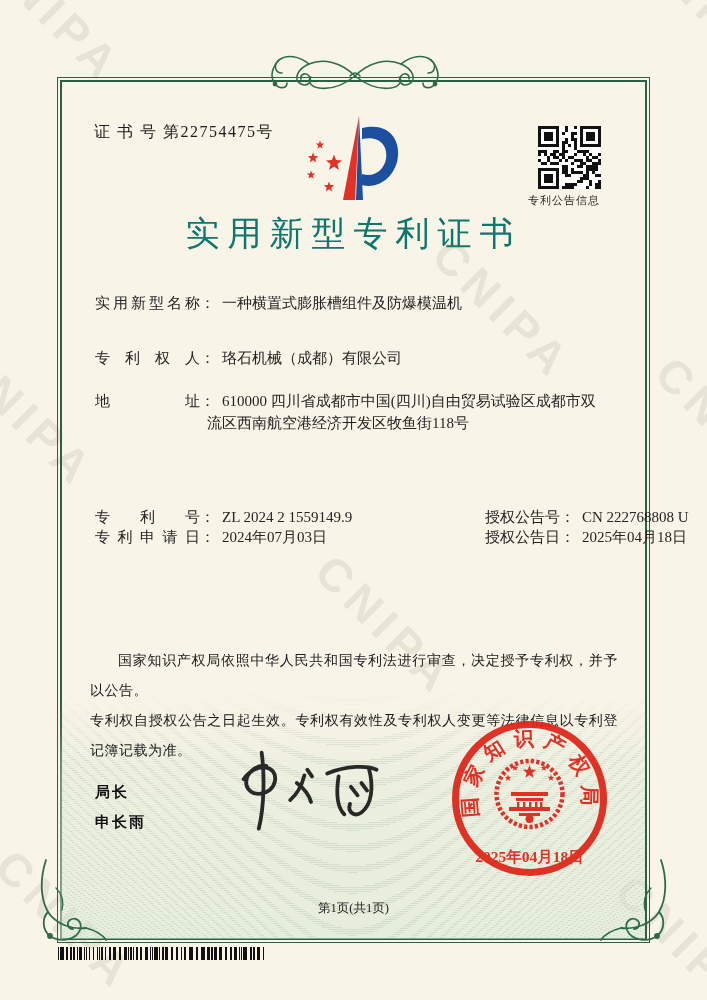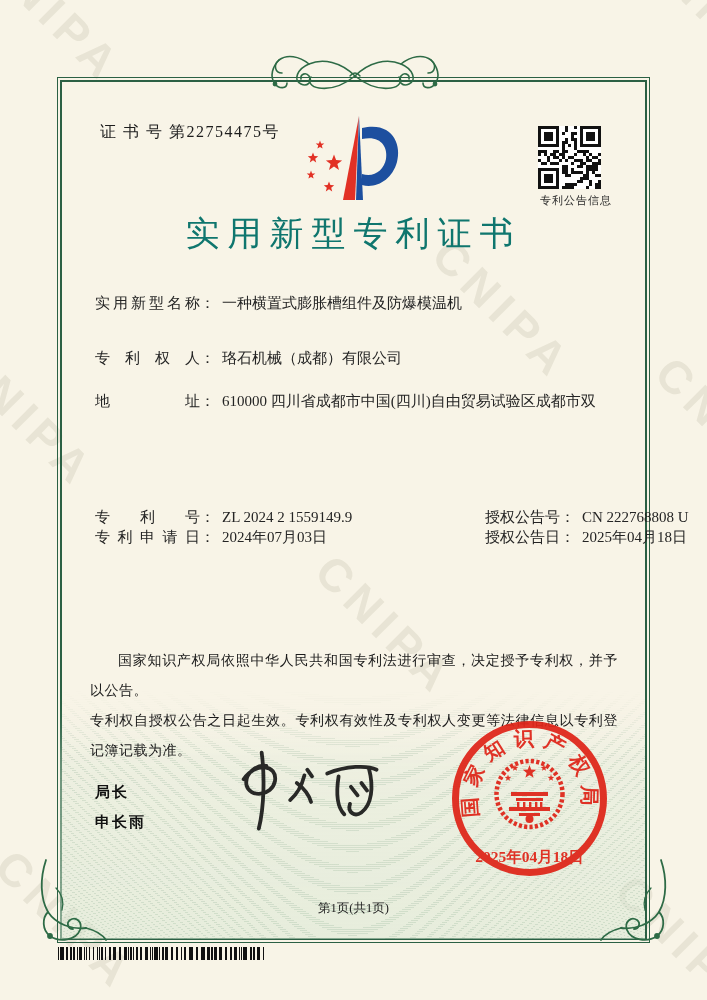--- a/index.html
+++ b/index.html
@@ -12,24 +12,24 @@
          border:1px solid #2b6044;z-index:1;}
   .frame-inner{position:absolute;inset:2px;border:2px solid #2b6044;}
   .guilloche{position:absolute;left:60px;top:690px;width:585px;height:249px;z-index:1;
       background:
         repeating-radial-gradient(ellipse 1400px 420px at 50% 135%,
           rgba(74,128,92,0.14) 0 1.2px, rgba(74,128,92,0) 1.2px 7px),
         linear-gradient(to bottom, rgba(219,232,213,0) 0%, rgba(219,232,213,0.40) 35%, rgba(216,231,211,0.55) 100%);
       -webkit-mask-image:linear-gradient(to bottom, transparent 0, #000 26%);
       mask-image:linear-gradient(to bottom, transparent 0, #000 26%);}
   .content{position:absolute;inset:0;z-index:2;}
-  .cert-no{position:absolute;left:100px;top:122px;font-size:16px;letter-spacing:1.5px;color:#1d1d1d;}
+  .cert-no{position:absolute;left:94px;top:122px;font-size:16px;letter-spacing:1.5px;color:#1d1d1d;}
   .logo{position:absolute;left:296px;top:108px;}
   .qr{position:absolute;left:538px;top:126px;}
-  .qr-caption{position:absolute;left:528px;top:193px;width:84px;text-align:right;
+  .qr-caption{position:absolute;left:528px;top:193px;width:84px;text-align:left;
       font-size:11px;color:#2a2a2a;letter-spacing:1px;}
   .title{position:absolute;left:0;top:211px;width:707px;text-align:center;
       font-size:34px;font-weight:400;letter-spacing:8px;color:#0f766e;}
   .row{position:absolute;left:95px;font-size:15px;white-space:nowrap;color:#242424;}
   .flabel{display:inline-block;width:105px;text-align:justify;text-align-last:justify;}
   .colon{padding-right:7px;}
   .col-right{position:absolute;left:390px;top:0;}
   .addr2{position:absolute;left:207px;}
   .statement{position:absolute;left:90px;top:646px;width:528px;font-size:14px;
       line-height:30px;letter-spacing:0.5px;color:#1a1a1a;text-align:justify;}
@@ -261,20 +261,21 @@
       <span class="flabel">专利权人</span><span class="colon">：</span><span>珞石机械（成都）有限公司</span>
     </div>
 
     <div class="row" style="top:294px">
       <span class="flabel">实用新型名称</span><span class="colon">：</span><span>一种横置式膨胀槽组件及防爆模温机</span>
     </div>
 
     <div class="row" style="top:392px">
       <span class="flabel">地址</span><span class="colon">：</span><span>610000 四川省成都市中国(四川)自由贸易试验区成都市双</span>
     </div>
+    <div class="row addr2" style="top:414px">流区西南航空港经济开发区牧鱼街118号</div>
 
 
     <div class="row" style="top:508px;width:520px">
       <span class="flabel">专利号</span><span class="colon">：</span><span>ZL 2024 2 1559149.9</span>
       <span class="col-right"><span>授权公告号</span><span class="colon">：</span><span>CN 222768808 U</span></span>
     </div>
 
     <div class="row" style="top:528px;width:520px">
       <span class="flabel">专利申请日</span><span class="colon">：</span><span>2024年07月03日</span>
       <span class="col-right"><span>授权公告日</span><span class="colon">：</span><span>2025年04月18日</span></span>

